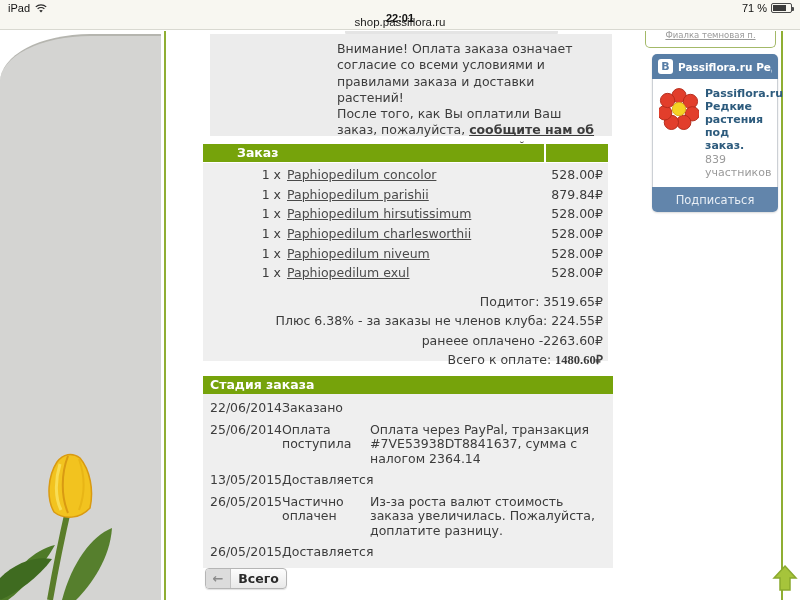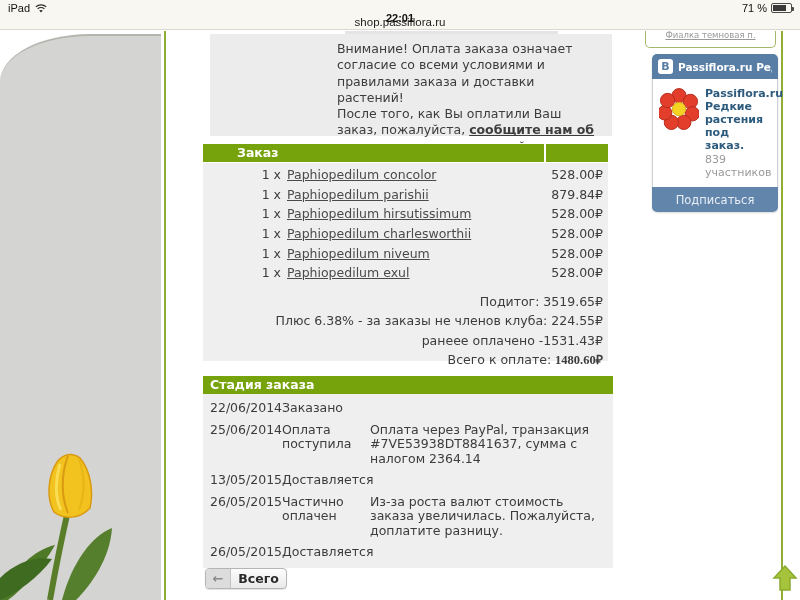--- a/index.html
+++ b/index.html
@@ -184,21 +184,21 @@
       <div class="order-row">
         <span class="order-qty">1 x</span>
         <span class="order-name">Paphiopedilum exul</span>
         <span class="order-price">528.00₽</span>
       </div>
     </div>
 
     <div class="totals">
       <div>Подитог: 3519.65₽</div>
       <div>Плюс 6.38% - за заказы не членов клуба: 224.55₽</div>
-      <div>ранеее оплачено -1531.43₽</div>
+      <div>ранеее оплачено -2263.60₽</div>
       <div><span>Всего к оплате: </span><b>1480.60₽</b></div>
     </div>
 
     <div class="stage-head green">Стадия заказа</div>
     <div class="stage-body">
       <div class="stage-row">
         <span class="stage-date">22/06/2014</span>
         <span class="stage-status">Заказано</span>
         <span class="stage-comment"></span>
       </div>

